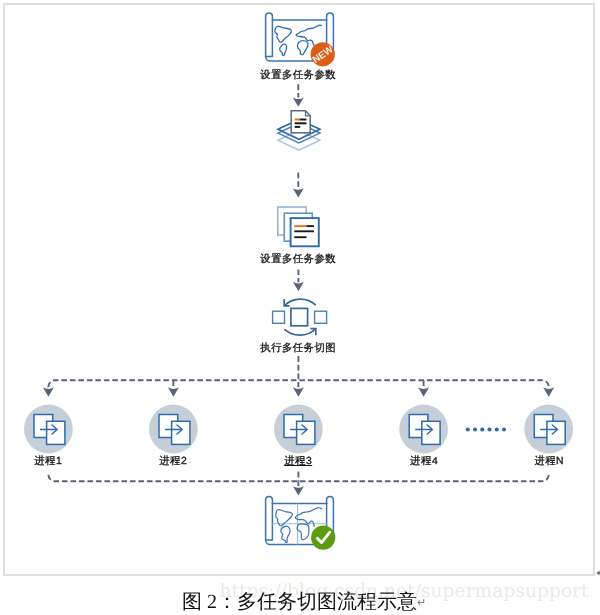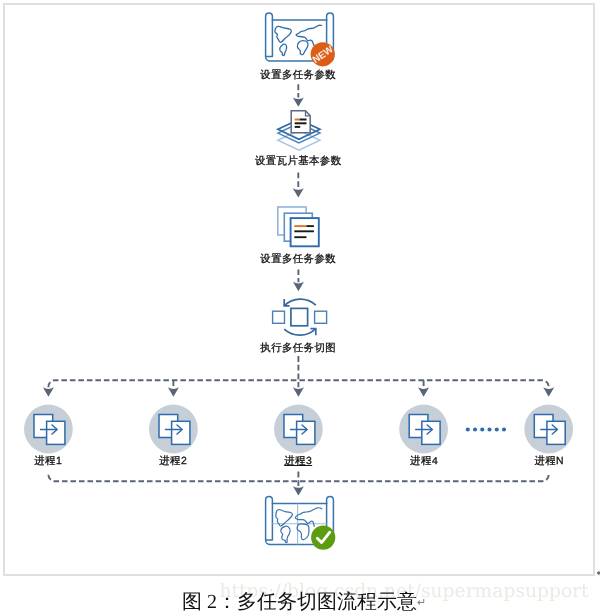--- a/index.html
+++ b/index.html
@@ -183,21 +183,20 @@
         <path d="M297.3 526.8 c0.3,-1.5 0.9,-2.4 2.0,-2.6 c1.5,-0.3 4.6,-0.2 6.6,0.1 c1.8,0.3 2.7,1.4 2.9,2.8 c0.2,1.7 0.1,4.8 -0.1,6.6 c-0.2,1.6 -0.9,2.9 -2.0,3.9 c-1.0,0.9 -2.0,1.6 -2.8,1.9 c-0.9,0.3 -1.8,0.0 -2.2,-0.8 c-0.5,-0.9 -0.5,-2.1 -0.3,-3.0 c0.3,-1.2 0.2,-2.2 -0.3,-3.0 c-0.5,-0.9 -1.2,-1.5 -2.0,-1.8 c-1.0,-0.4 -1.7,-0.9 -1.9,-1.7 c-0.2,-0.8 -0.1,-1.6 0.1,-2.4 Z"></path>
       </g>
       <g>
         <circle cx="323.2" cy="537.6" r="12.1" fill="#5d9b10"></circle>
         <path d="M317.3 538.2 L321.6 542.6 L329.8 532.2" fill="none" stroke="#ffffff" stroke-width="2.8" stroke-linecap="round" stroke-linejoin="round"></path>
       </g>
     </g>
   </svg>
 
   <div class="lbl" style="left:198px;top:68.6px;width:200px;">设置多任务参数</div>
-  <div class="lbl" style="left:198px;top:154.8px;width:200px;">设置瓦片基本参数</div>
   <div class="lbl" style="left:198px;top:253px;width:200px;">设置多任务参数</div>
   <div class="lbl" style="left:198px;top:342.3px;width:200px;">执行多任务切图</div>
 
   <div class="lbl" style="left:-1.6px;top:455px;width:100px;">进程1</div>
   <div class="lbl" style="left:123.4px;top:455px;width:100px;">进程2</div>
   <div class="lbl" style="left:248.4px;top:455px;width:100px;text-decoration:underline;">进程3</div>
   <div class="lbl" style="left:373.6px;top:455px;width:100px;font-family:Liberation Mono, monospace;">进程4</div>
   <div class="lbl" style="left:498.7px;top:455px;width:100px;">进程N</div>
 
 

